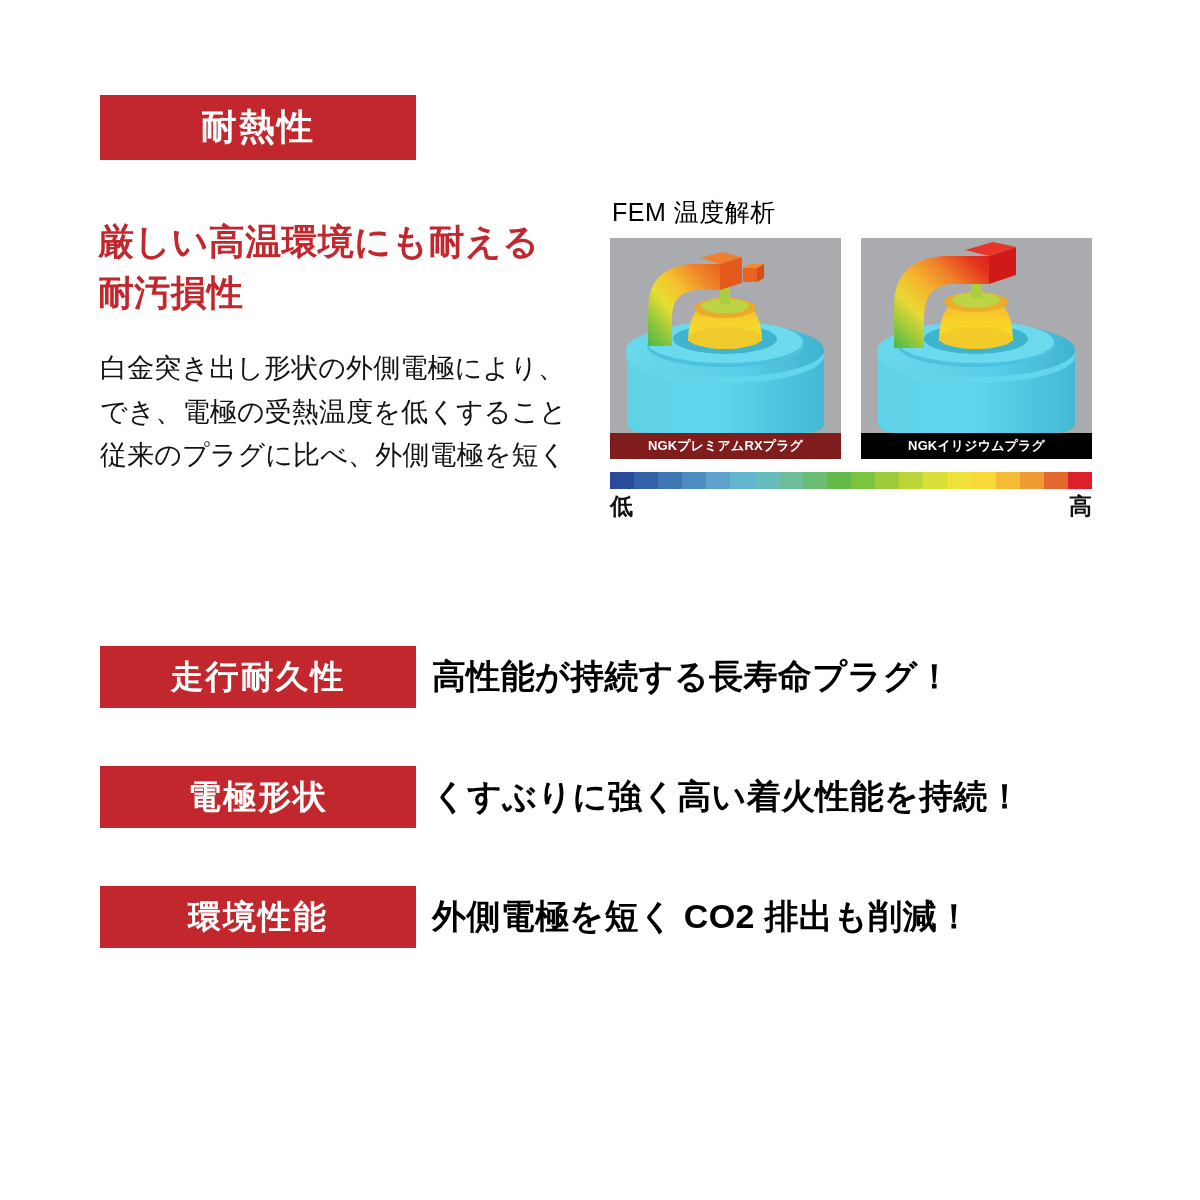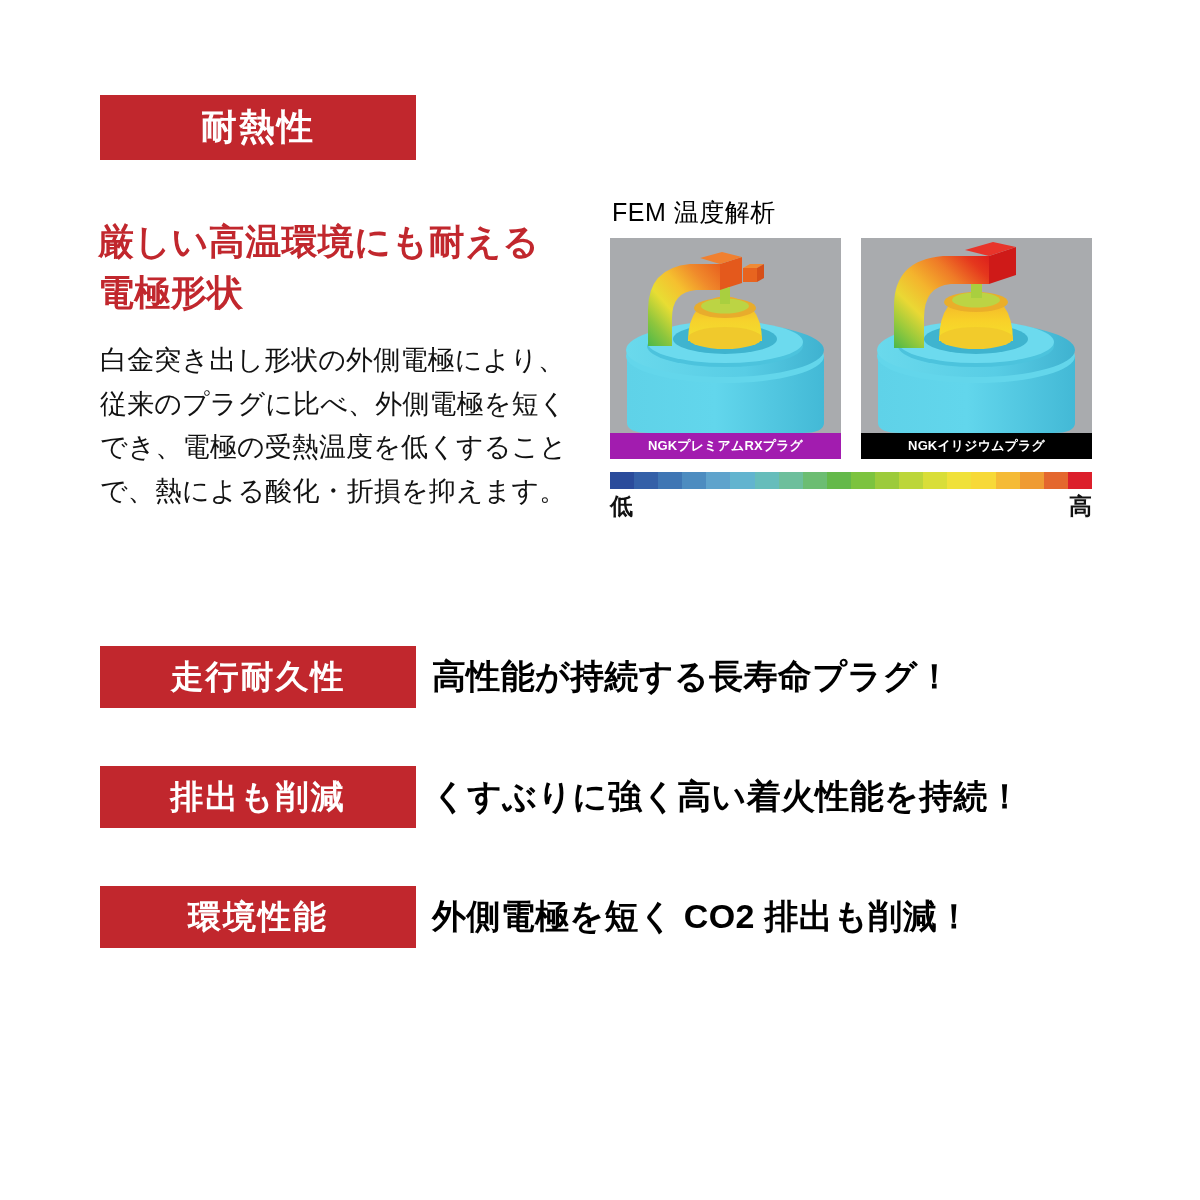--- a/index.html
+++ b/index.html
@@ -60,21 +60,21 @@
     font-size: 36px;
     font-weight: bold;
     line-height: 1.42;
     letter-spacing: 0.01em;
   }
   .headline .hl-line { display: block; }
 
   .bodytext {
     position: absolute;
     left: 100px;
-    top: 312px;
+    top: 320px;
     width: 500px;
     color: #121212;
     font-size: 27px;
     line-height: 1.62;
     letter-spacing: 0.005em;
   }
   .bodytext .bt-line { display: block; white-space: nowrap; }
 
   
   .fem-block {
@@ -113,21 +113,21 @@
   .fem-label {
     height: 26px;
     display: flex;
     align-items: center;
     justify-content: center;
     color: #ffffff;
     font-size: 13px;
     font-weight: bold;
     letter-spacing: 0.01em;
   }
-  .fem-label.red  { background: #a21caf; }
+  .fem-label.red  { background: #7f1d1d; }
   .fem-label.blue { background: #000000; }
 
   .scalebar-wrap {
     margin-top: 13px;
     width: 482px;
   }
   .scalebar {
     height: 17px;
     width: 482px;
     background: linear-gradient(to right,
@@ -210,28 +210,27 @@
 <div class="page">
 
   <section class="section-heat">
 
     <div class="badge badge-main">
       <span>耐熱性</span>
     </div>
 
     <h2 class="headline">
       <span class="hl-line">厳しい高温環境にも耐える</span>
-      <span class="hl-line">電極形状</span>
+      <span class="hl-line">耐汚損性</span>
     </h2>
 
     <p class="bodytext">
       <span class="bt-line">白金突き出し形状の外側電極により、</span>
+      <span class="bt-line">でき、電極の受熱温度を低くすること</span>
       <span class="bt-line">従来のプラグに比べ、外側電極を短く</span>
-      <span class="bt-line">でき、電極の受熱温度を低くすること</span>
-      <span class="bt-line">で、熱による酸化・折損を抑えます。</span>
     </p>
 
     <div class="fem-block">
 
       <div class="fem-caption">FEM 温度解析</div>
 
       <div class="fem-panels">
 
         <figure class="fem-panel" style="margin:0;">
           <div class="fem-img">
@@ -362,21 +361,21 @@
 
     <div class="feature-row">
       <div class="badge badge-row">
         <span>走行耐久性</span>
       </div>
       <div class="feature-text">高性能が持続する長寿命プラグ！</div>
     </div>
 
     <div class="feature-row">
       <div class="badge badge-row">
-        <span>排出も削減</span>
+        <span>電極形状</span>
       </div>
       <div class="feature-text">くすぶりに強く高い着火性能を持続！</div>
     </div>
 
     <div class="feature-row">
       <div class="badge badge-row">
         <span>環境性能</span>
       </div>
       <div class="feature-text">外側電極を短く CO2 排出も削減！</div>
     </div>

